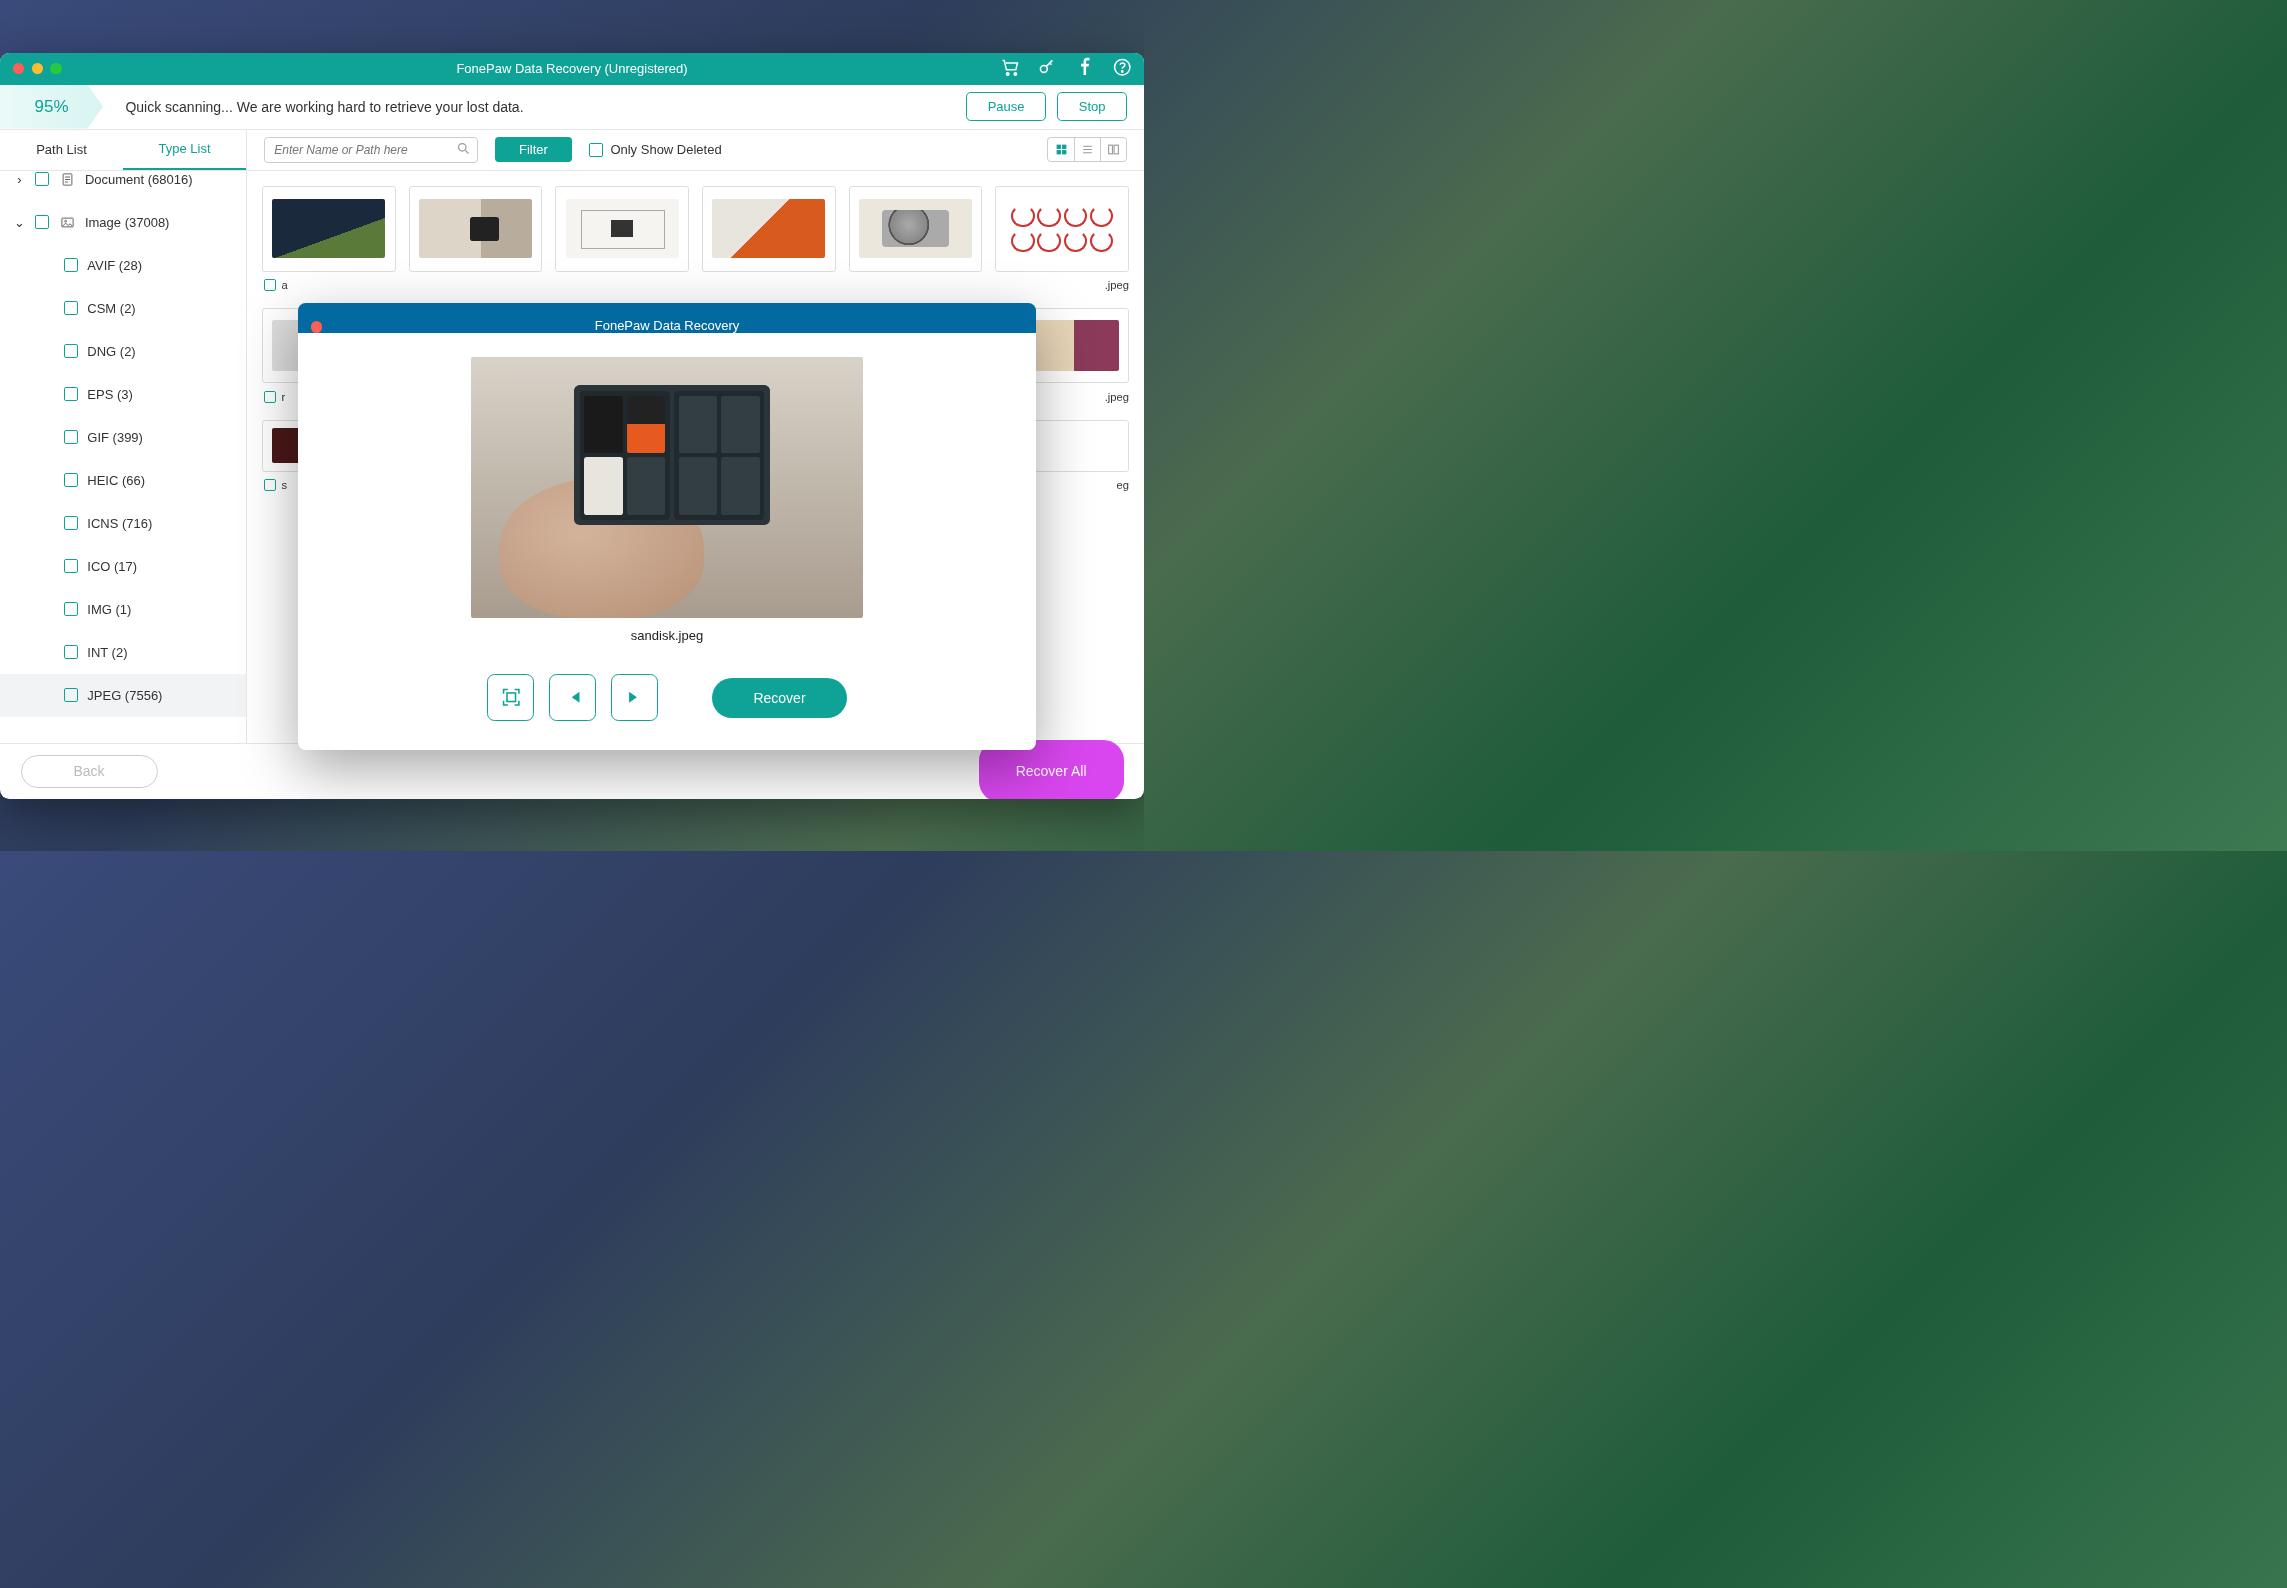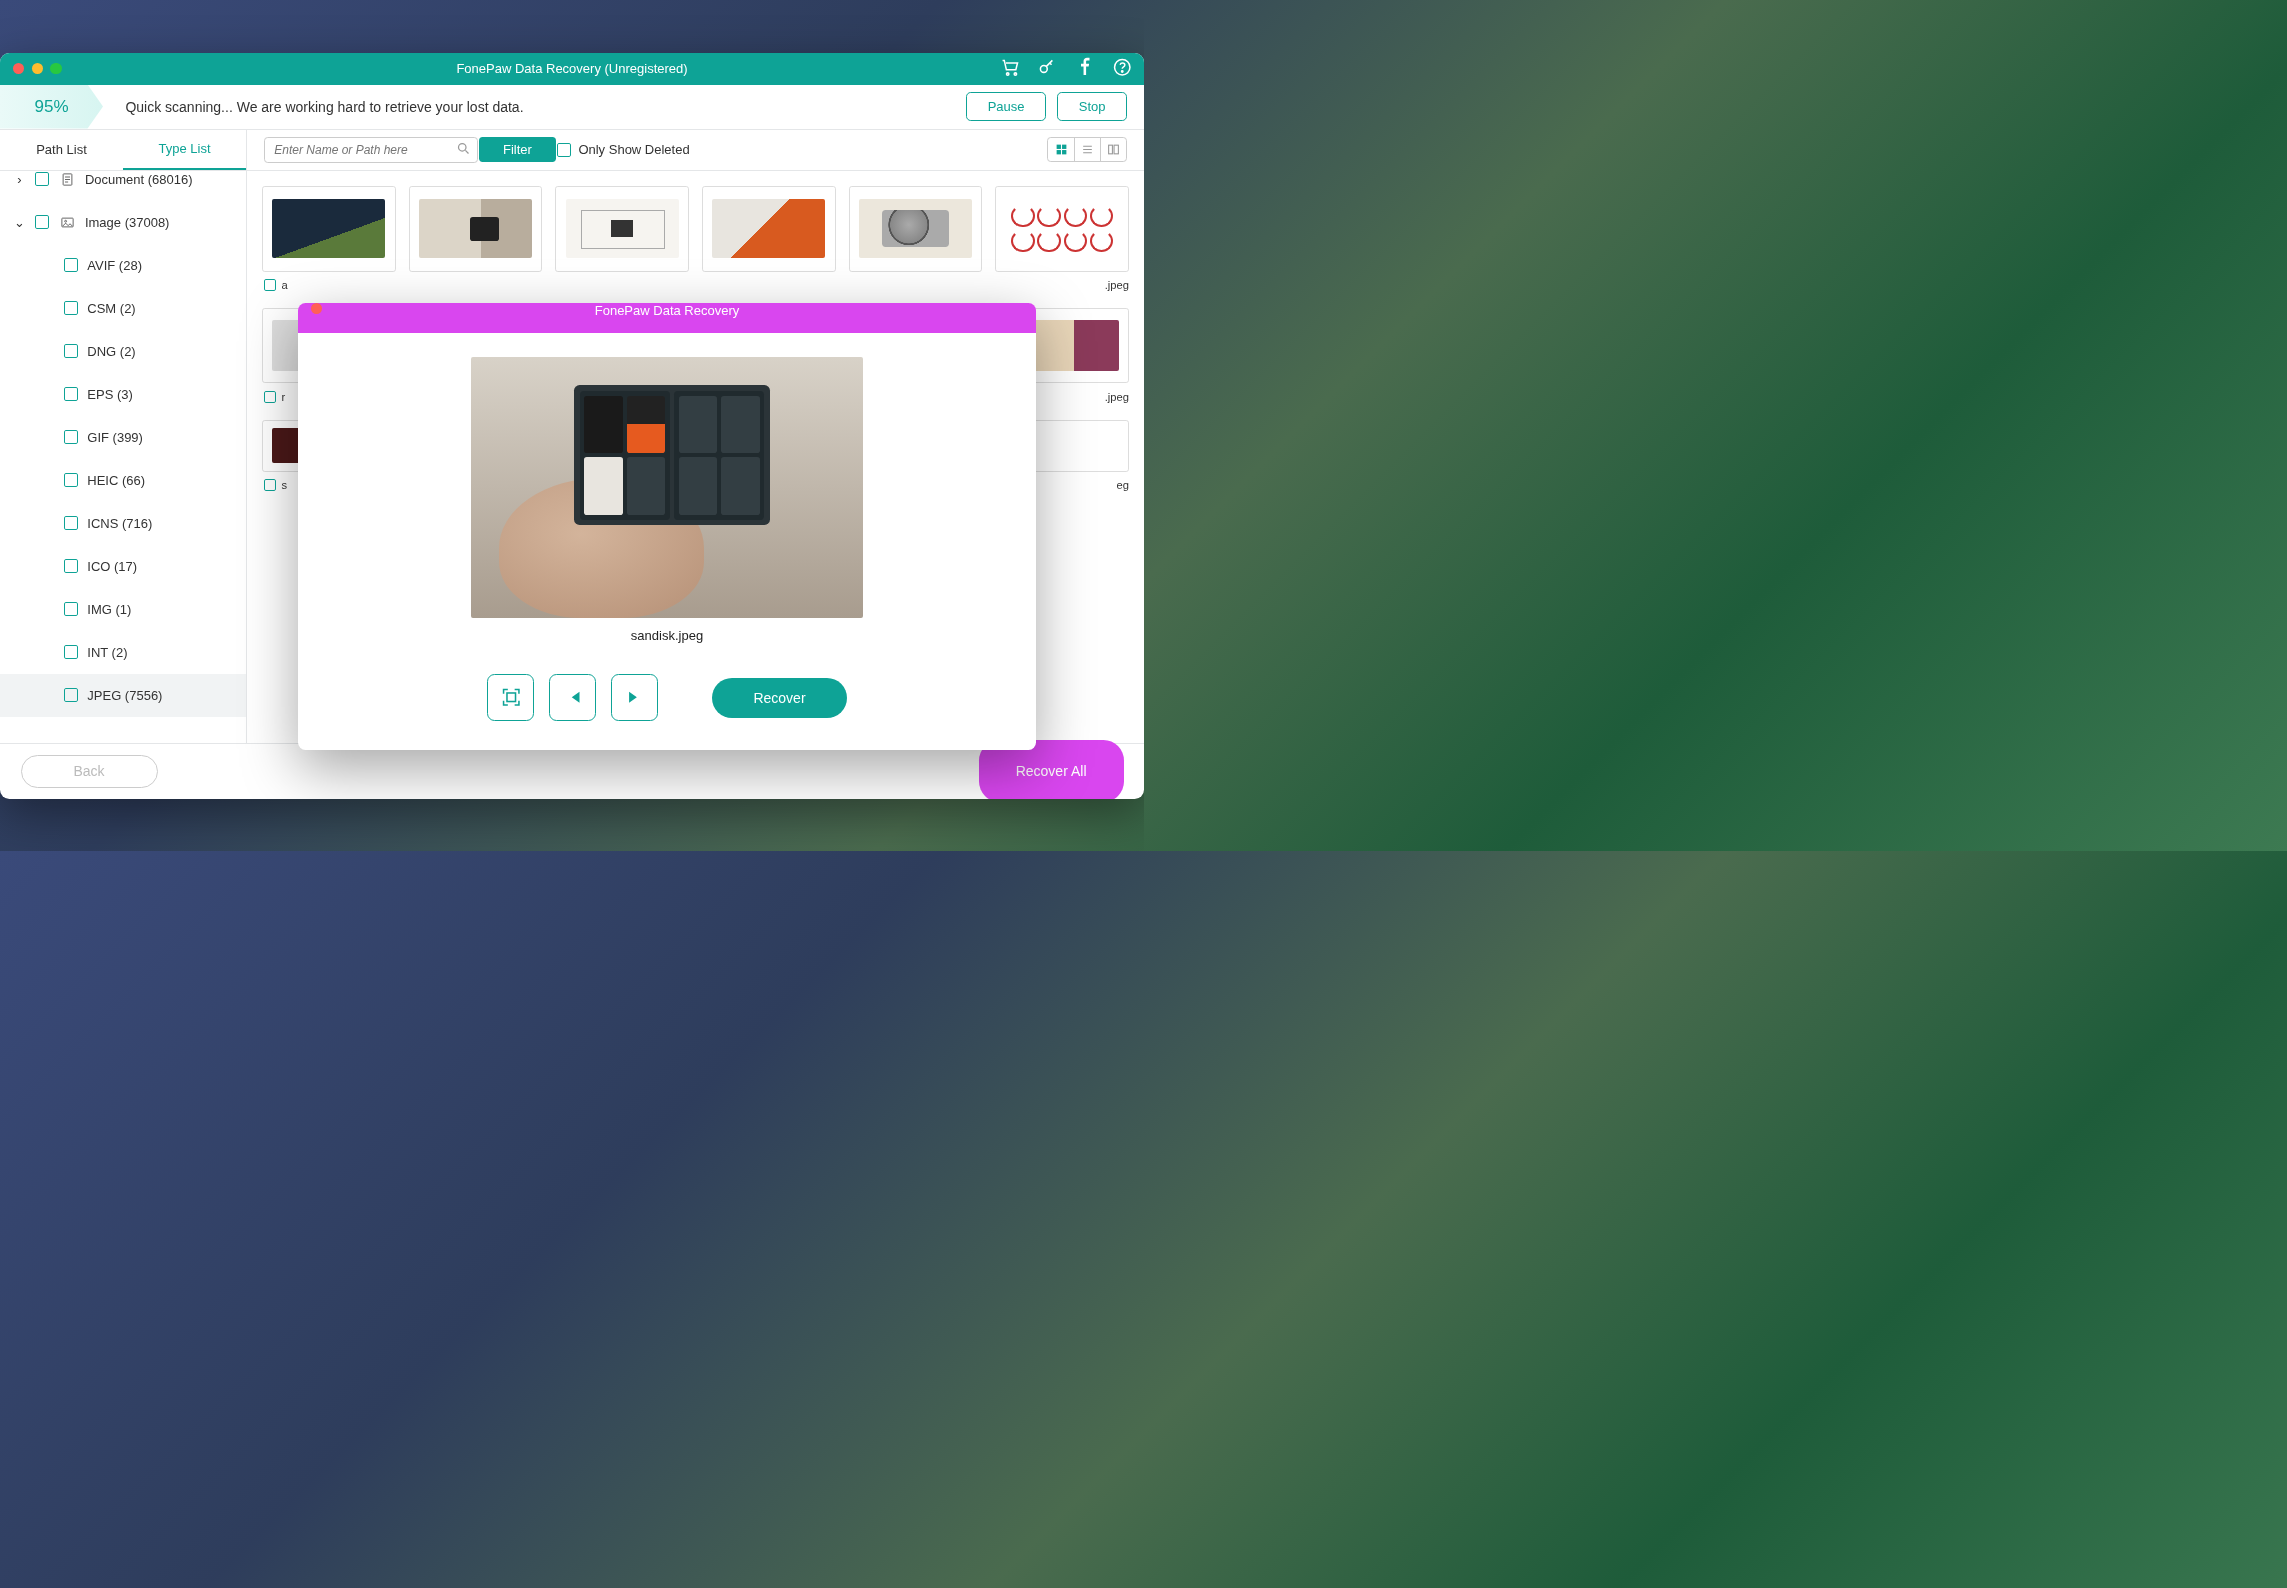--- a/index.html
+++ b/index.html
@@ -57,21 +57,21 @@
   .tab.active { color: #0ea396; border-bottom: 2.3px solid #0ea396; font-weight: 400; }
   .tree { flex: 1; overflow-y: auto; overflow-x: hidden; padding-top: 0; font-size: 13px; color: #333; }
   .tree-row { display: flex; align-items: center; height: 43px; padding-left: 13px; cursor: pointer; gap: 9.3px; }
   .tree-row.indent { padding-left: 64px; }
   .tree-row.selected { background: #f1f3f4; }
   .chev { width: 13px; display: inline-flex; justify-content: center; color: #333; }
   .chk { width: 14px; height: 14px; border: 1.4px solid #0ea396; border-radius: 1.9px; flex-shrink: 0; }
   .folder-ico { width: 17px; height: 17px; display: inline-flex; align-items: center; justify-content: center; color: #555; }
   .tree-row .lbl { white-space: nowrap; }
   .main { flex: 1; display: flex; flex-direction: column; overflow: hidden; }
-  .toolbar { height: 41px; display: flex; align-items: center; padding: 0 17px; gap: 1px; border-bottom: 0.9px solid #e4e6e8; }
+  .toolbar { height: 41px; display: flex; align-items: center; padding: 0 17px; gap: 17px; border-bottom: 0.9px solid #e4e6e8; }
   .search { position: relative; width: 214px; }
   .search input {
     width: 100%; height: 26px; border: 0.9px solid #ccc; border-radius: 3.7px;
     padding: 0 28px 0 9.3px; font-size: 12px; font-style: italic; color: #888;
   }
   .search-ico { position: absolute; right: 7.5px; top: 4.7px; color: #aaa; }
   .btn-filter { background: #0ea396; color: #fff; border: none; border-radius: 3.7px; padding: 4.7px 24px; font-size: 13px; cursor: pointer; }
   .only-del { display: flex; align-items: center; gap: 7.5px; font-size: 13px; color: #333; }
   .view-toggle { margin-left: auto; display: flex; border: 0.9px solid #ccc; border-radius: 3.7px; overflow: hidden; }
   .vt { width: 26px; height: 22.4px; display: flex; align-items: center; justify-content: center; cursor: pointer; border-left: 0.9px solid #ccc; color: #999; }
@@ -92,21 +92,21 @@
   .footer { height: 56px; border-top: 0.9px solid #e4e6e8; display: flex; align-items: center; padding: 0 20.5px; justify-content: space-between; }
   .btn-back { border: 1.4px solid #ccc; color: #bbb; background: #fff; border-radius: 20.5px; padding: 7.5px 52px; font-size: 14px; cursor: pointer; }
   .btn-primary { background: #d946ef; color: #fff; border: none; border-radius: 20.5px; padding: 23px 37px; font-size: 14px; cursor: pointer; }
 
   .preview-window {
     position: absolute; left: 298px; top: 250px;
     width: 738px; height: 447px;
     background: #fff; border-radius: 7.5px; box-shadow: 0 18.6px 56px rgba(0,0,0,.35);
     display: flex; flex-direction: column; overflow: hidden; z-index: 5;
   }
-  .pv-title { height: 30px; background: #d946ef; color: #fff; display: flex; align-items: flex-start; position: relative; font-size: 13px; text-decoration: underline; }
+  .pv-title { height: 30px; background: #0369a1; color: #fff; display: flex; align-items: flex-end; position: relative; font-size: 13px; text-decoration: underline; }
   .pv-title .tl { margin-left: 13px; }
   .pv-title .t { position: absolute; left: 0; right: 0; text-align: center; }
   .pv-body { flex: 1; display: flex; flex-direction: column; align-items: center; justify-content: center; gap: 9.3px; padding-top: 17px; }
   .pv-image { width: 392px; height: 261px; background: linear-gradient(180deg,#d8d2c8 0%, #a89c8e 100%); border-radius: 1.9px; position: relative; overflow: hidden; }
   .sd-case {
     position: absolute; left: 103px; top: 28px; width: 196px; height: 140px;
     background: #2b3438; border-radius: 5.6px;
     display: grid; grid-template-columns: 1fr 1fr; gap: 3.7px; padding: 5.6px;
   }
   .sd-half { background: #202a2e; border-radius: 3.7px; display: grid; grid-template-columns: 1fr 1fr; grid-template-rows: 1fr 1fr; gap: 3.7px; padding: 4.7px; }

